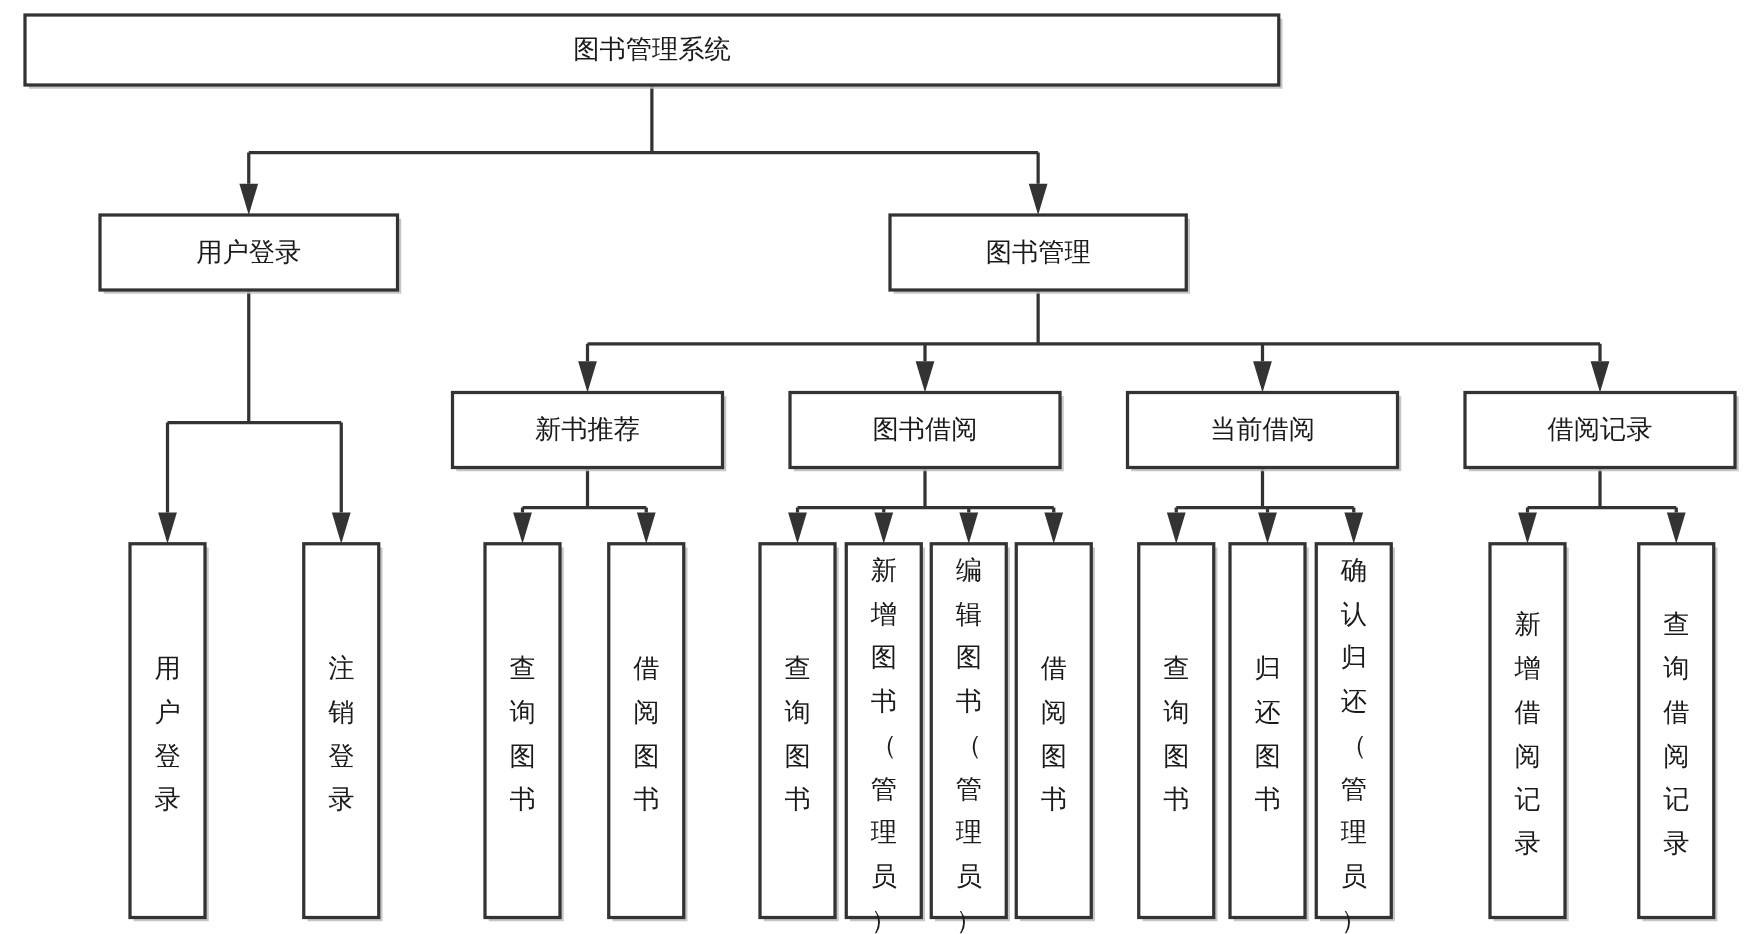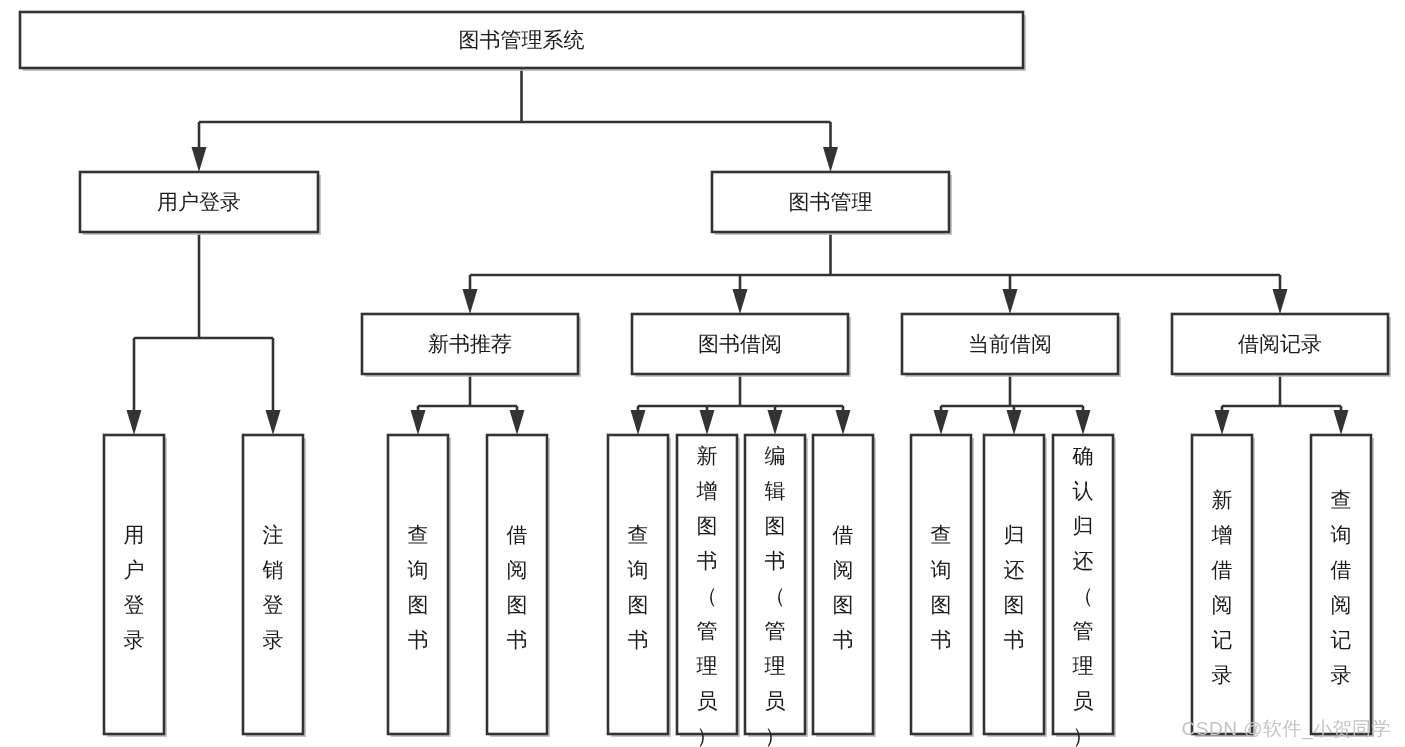--- a/index.html
+++ b/index.html
@@ -243,15 +243,14 @@
           <text x="1222" y="506.8" class="node-label-vertical"><tspan x="1222" dy="0">新</tspan><tspan x="1222" dy="35">增</tspan><tspan x="1222" dy="35">借</tspan><tspan x="1222" dy="35">阅</tspan><tspan x="1222" dy="35">记</tspan><tspan x="1222" dy="35">录</tspan></text>
         </g>
         <g>
           <rect x="1314" y="438" width="60" height="299" class="node-shadow"></rect>
           <rect x="1311" y="435" width="60" height="299" class="node-box"></rect>
           <text x="1341" y="506.8" class="node-label-vertical"><tspan x="1341" dy="0">查</tspan><tspan x="1341" dy="35">询</tspan><tspan x="1341" dy="35">借</tspan><tspan x="1341" dy="35">阅</tspan><tspan x="1341" dy="35">记</tspan><tspan x="1341" dy="35">录</tspan></text>
         </g>
       </g>
   </svg>
 
-  <div class="watermark-text">CSDN @软件_小贺同学</div>
 
 </div>
 
 </body></html>

